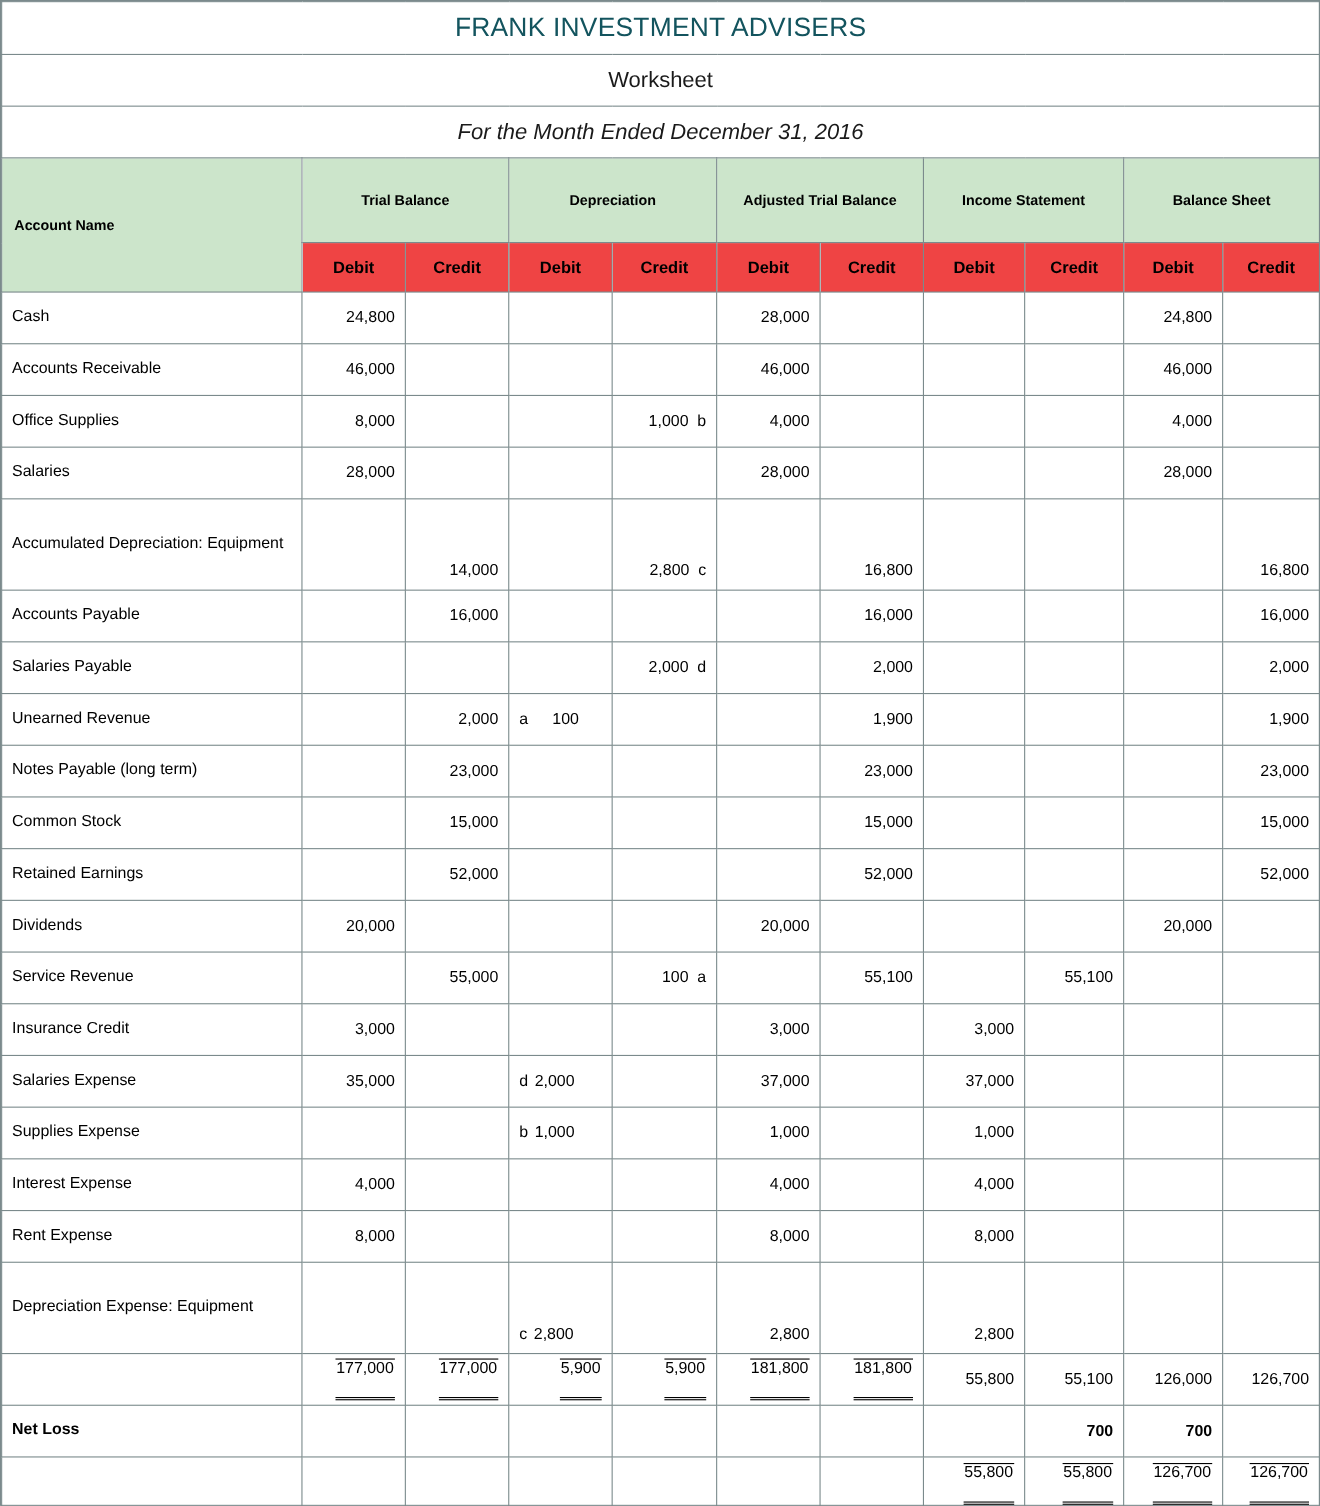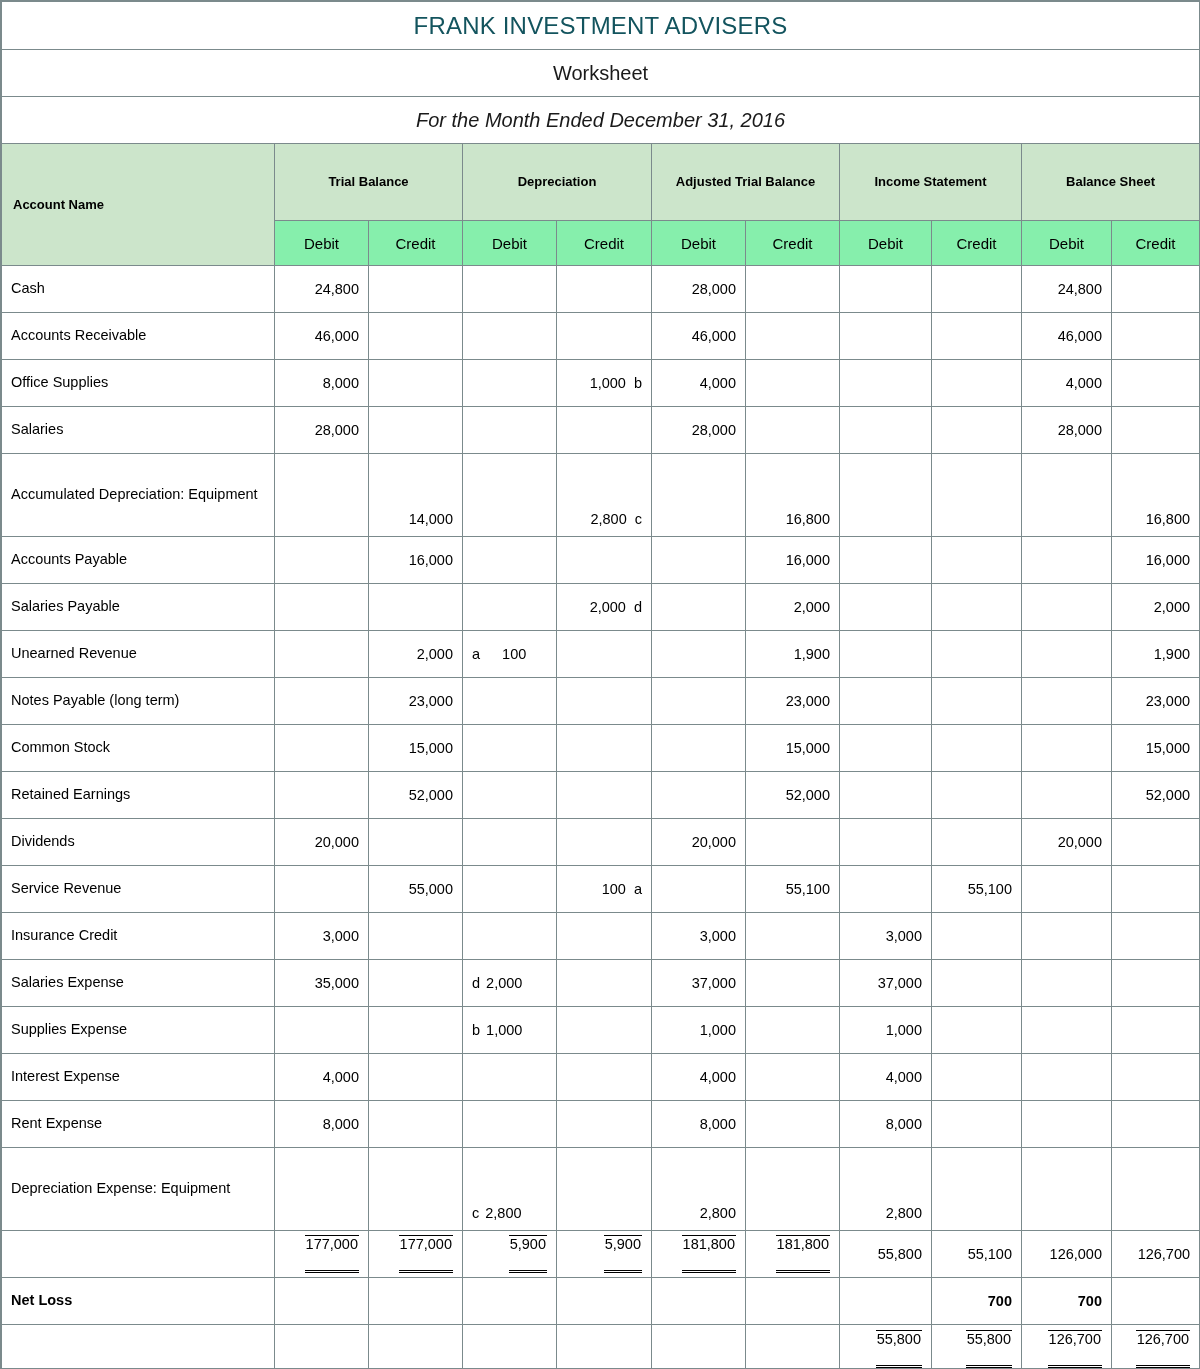--- a/index.html
+++ b/index.html
@@ -71,24 +71,24 @@
     font-size: 13px;
     line-height: 1.18;
   }
   tr.group-head td.acct-head {
     text-align: left;
     padding-left: 11px;
   }
 
   
   tr.dc-head td {
-    background: #86efac;
+    background: #ef4444;
     height: 44px;
     text-align: center;
-    font-weight: normal;
+    font-weight: bold;
     font-size: 15px;
   }
 
   
   tr.data-row td {
     height: 46px;
     font-size: 14.5px;
   }
   tr.data-row.tall td {
     height: 73px;

